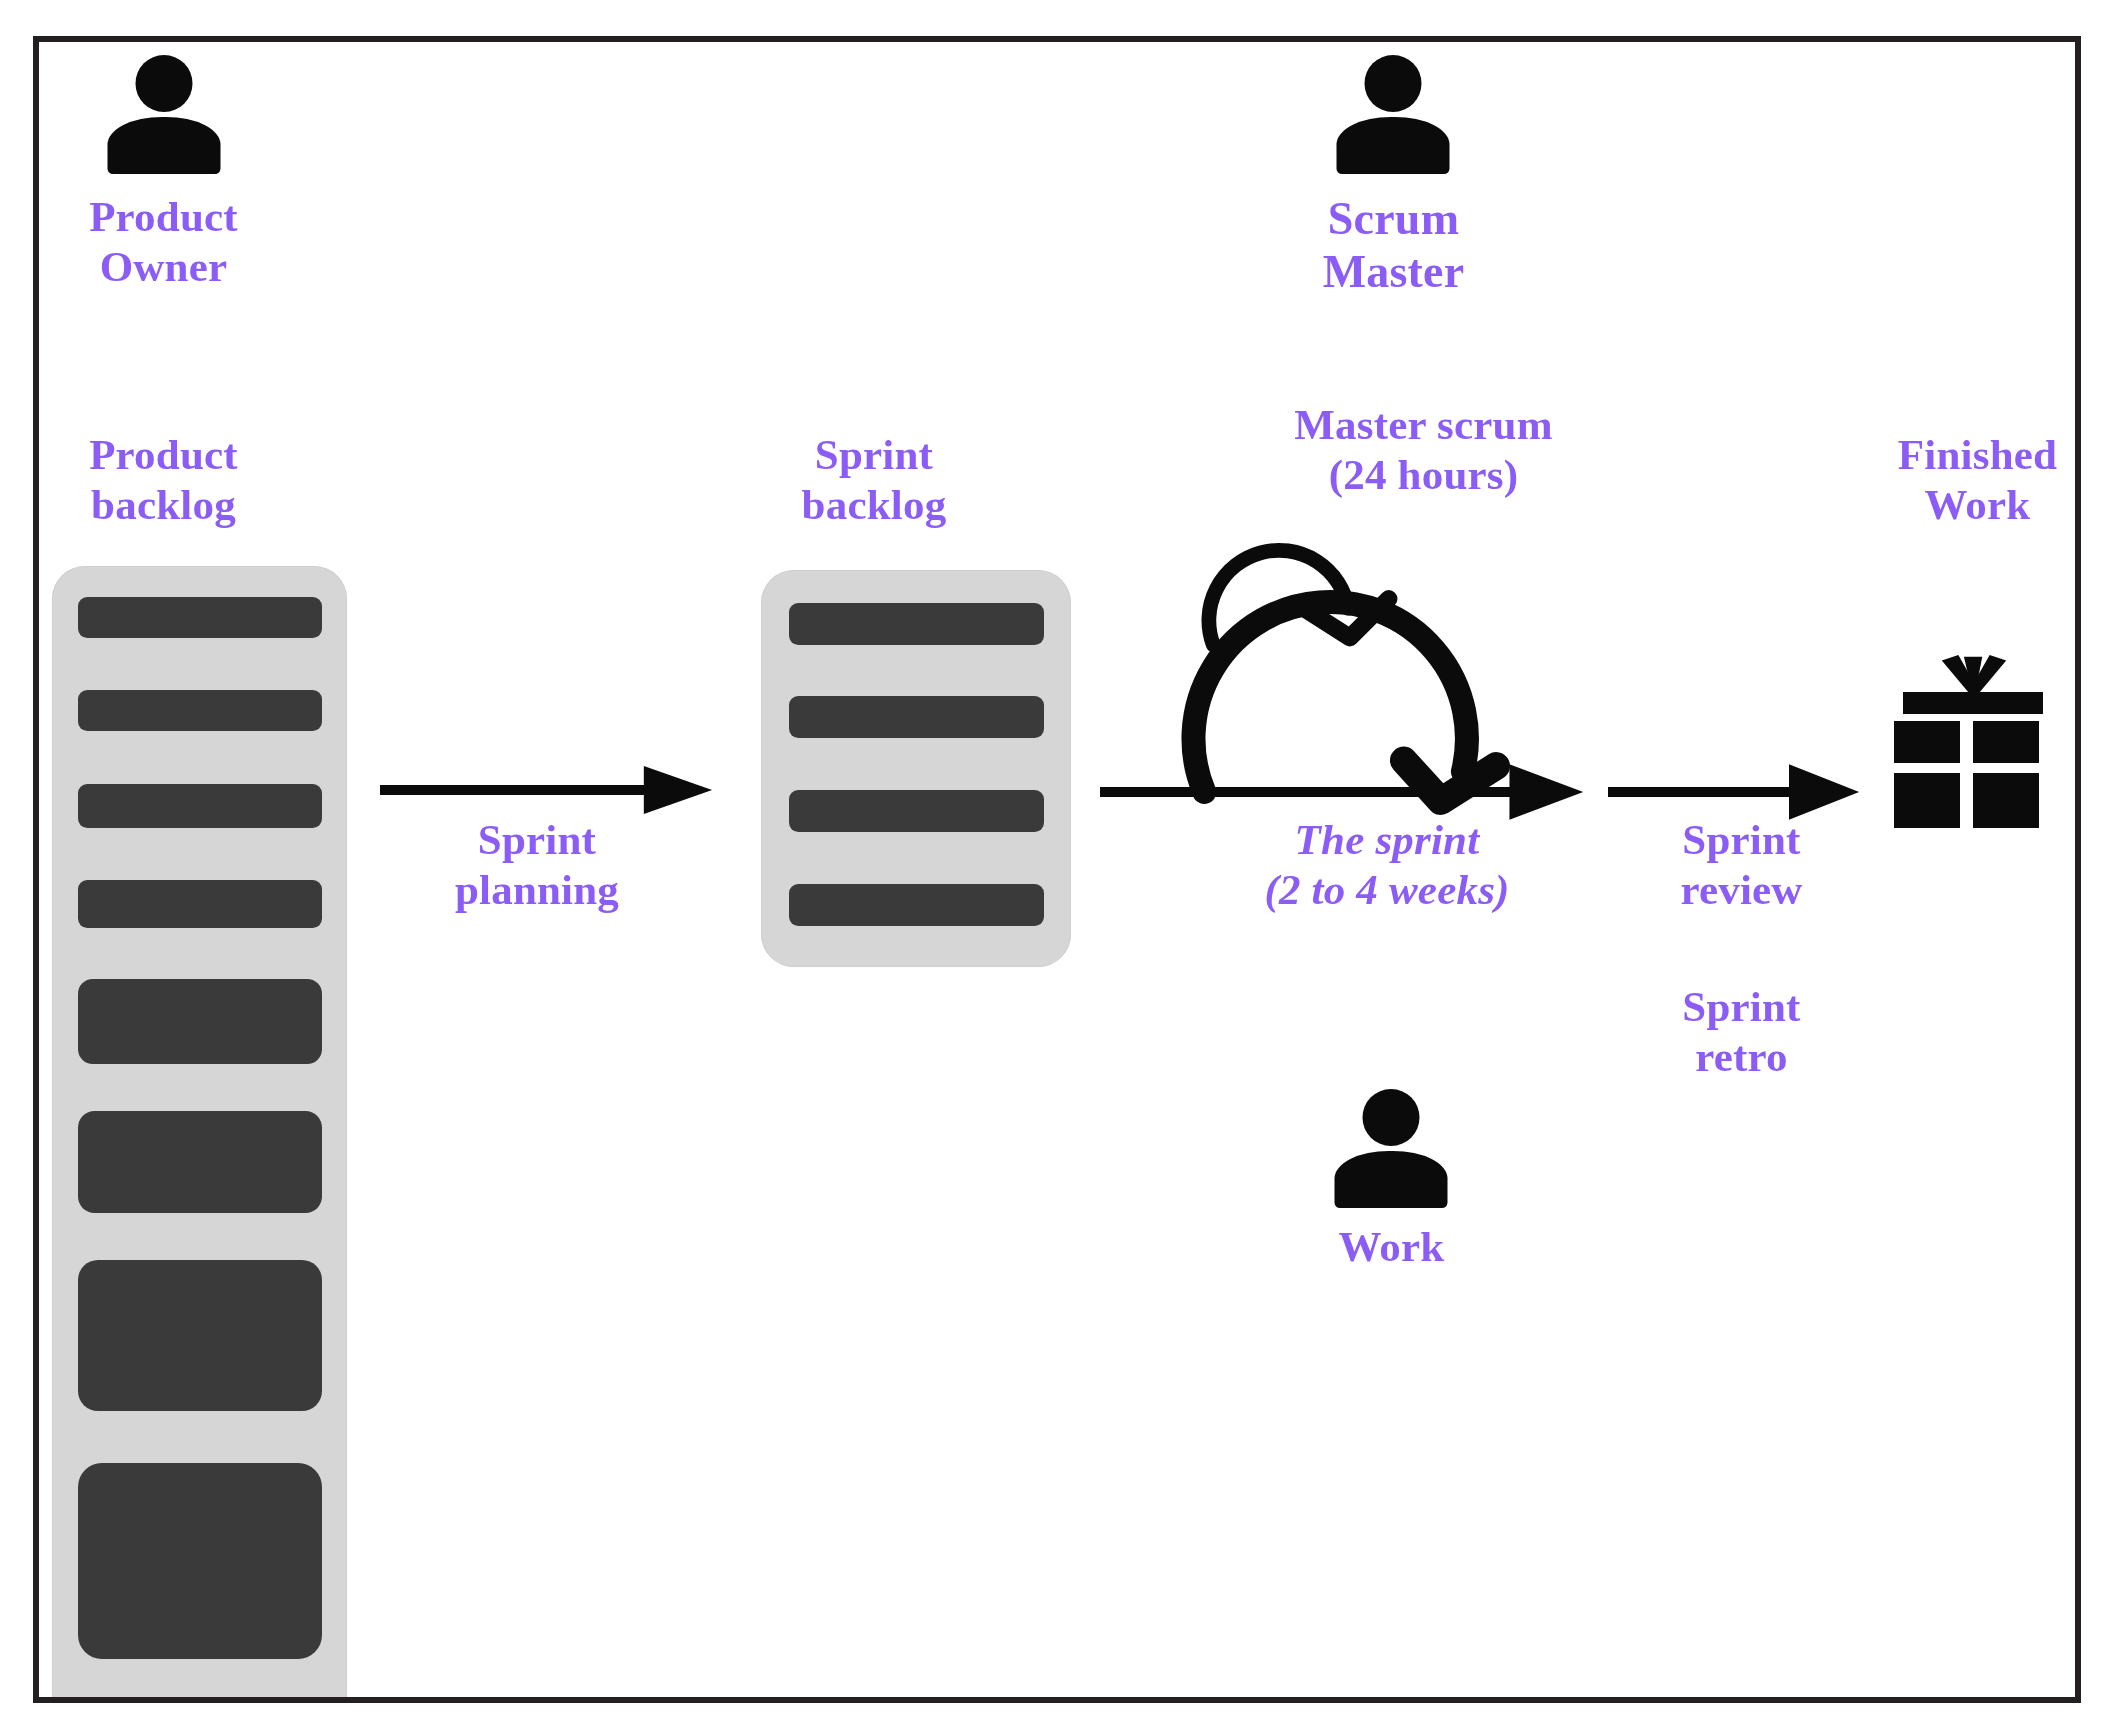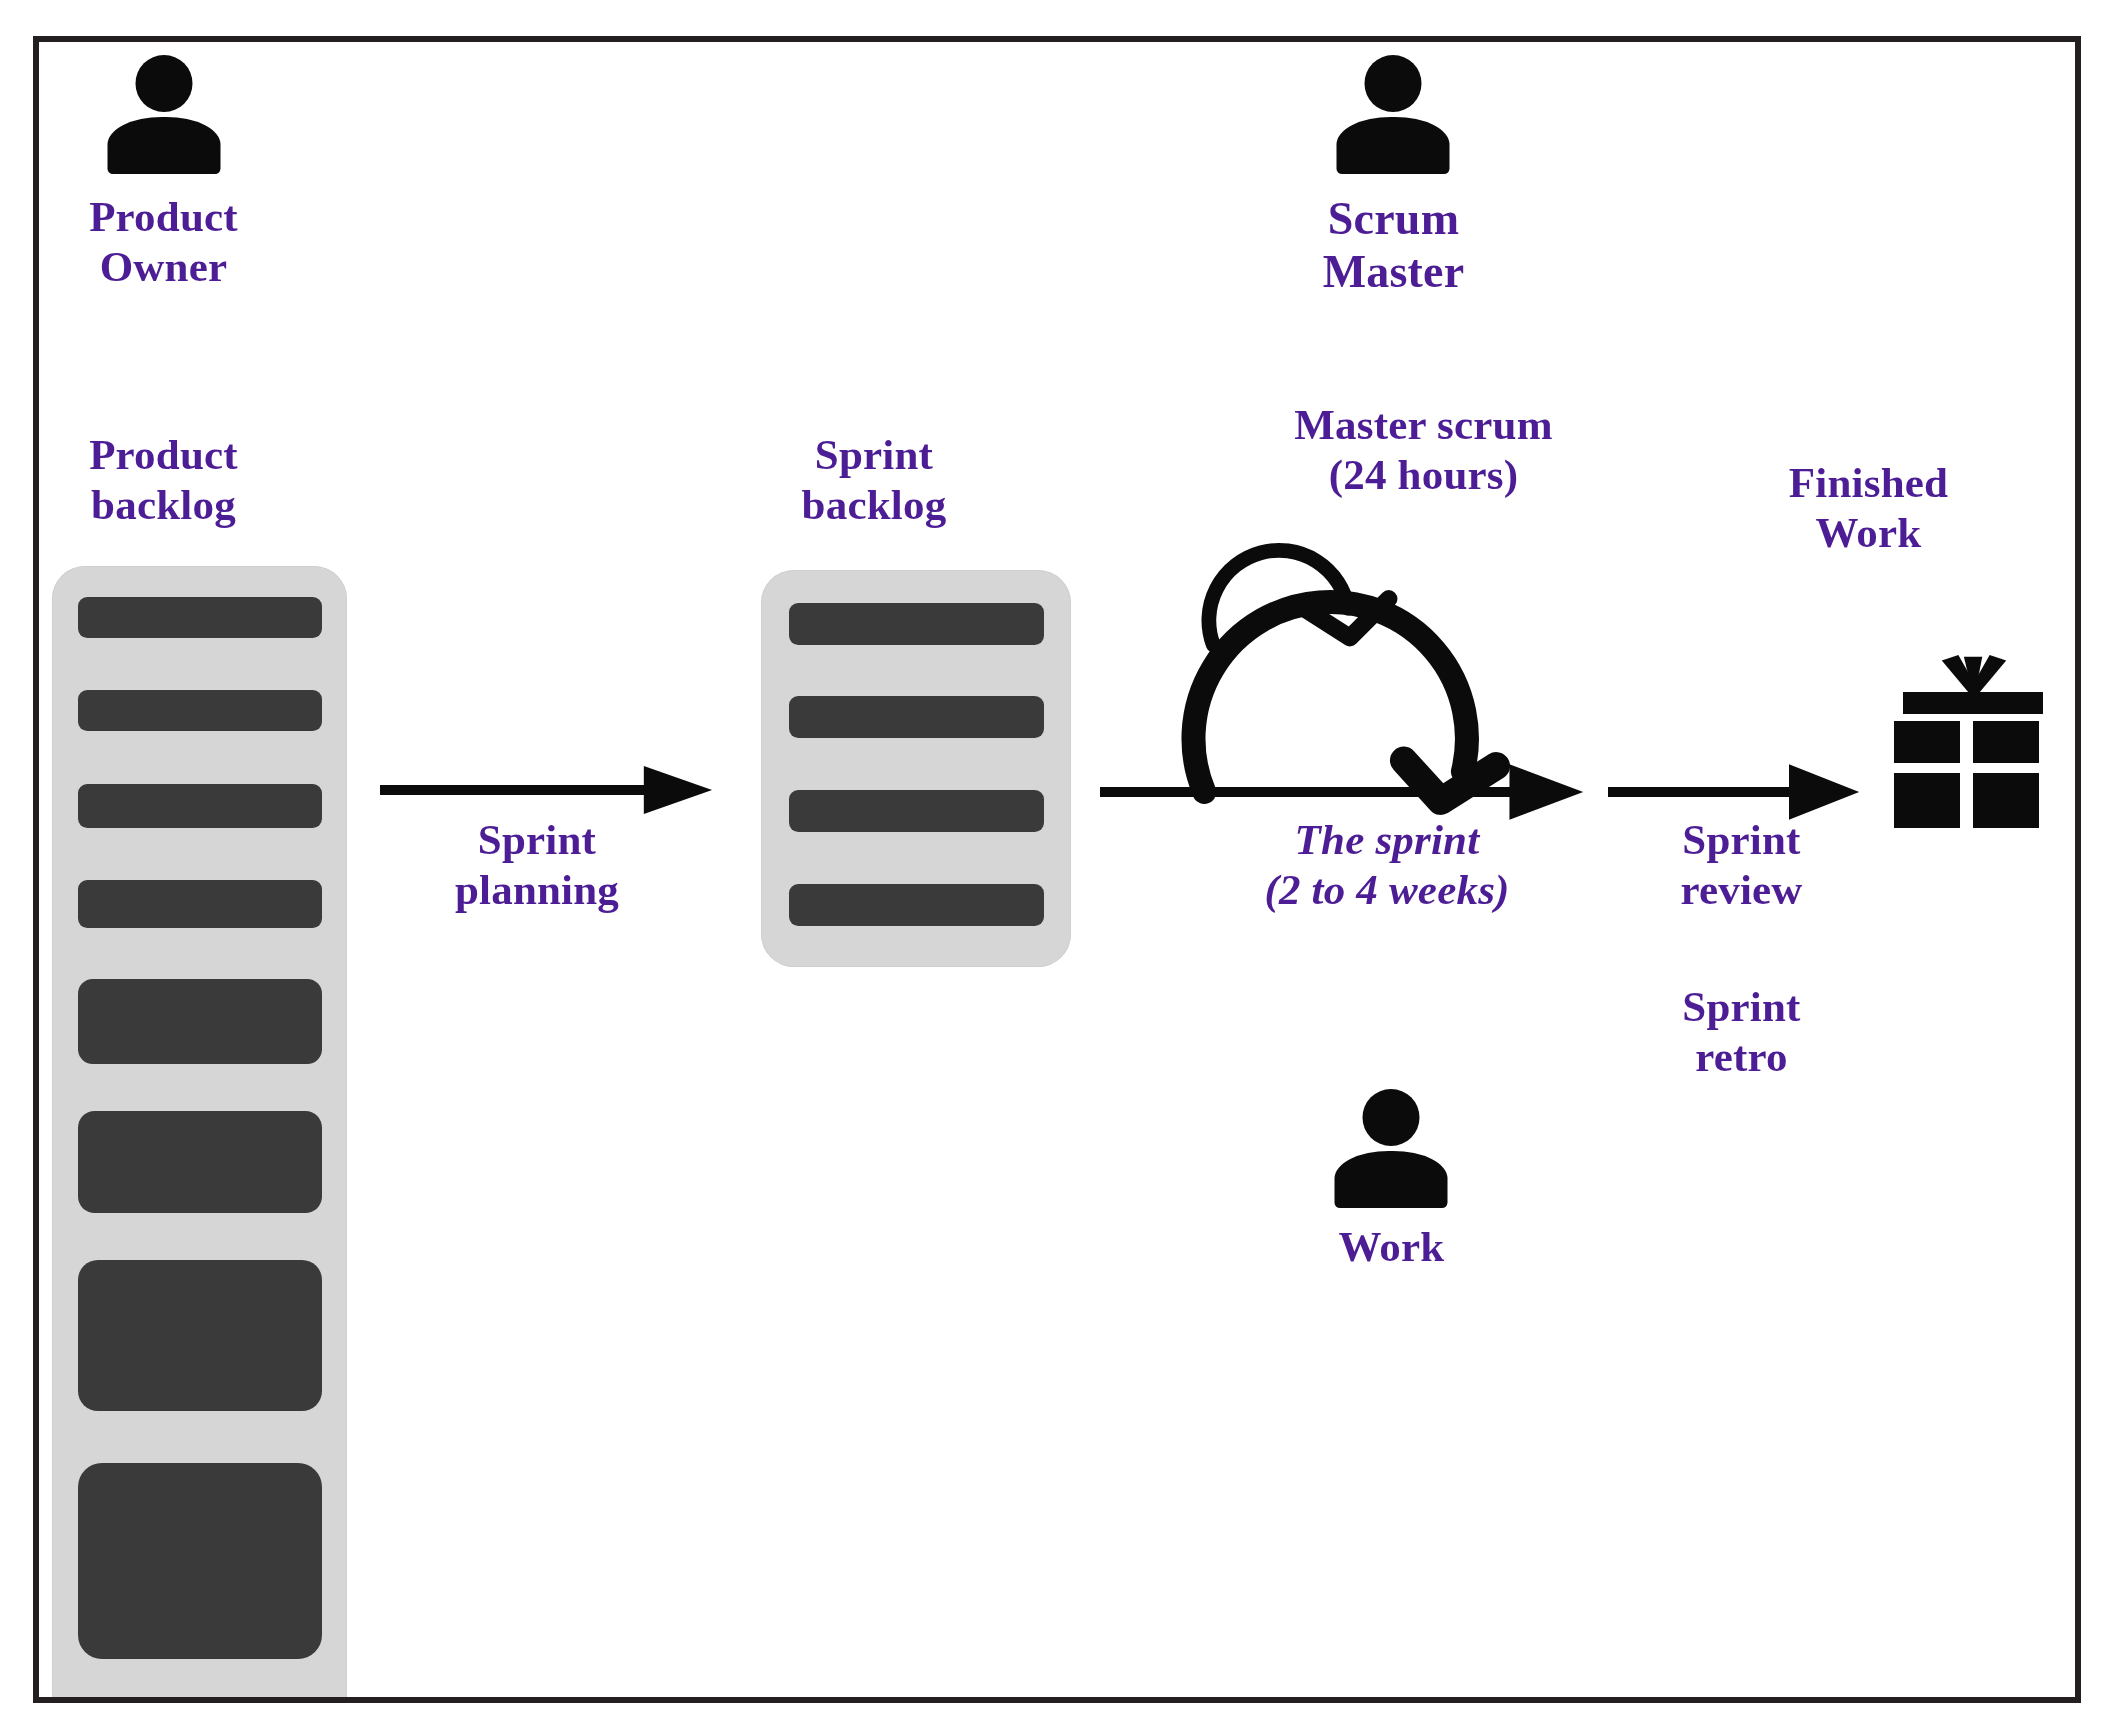--- a/index.html
+++ b/index.html
@@ -1,21 +1,21 @@
 <!DOCTYPE html>
 <html style="font-size:14.8px"><head>
 <meta charset="utf-8">
 <style>
   html,body{margin:0;padding:0;background:#ffffff;}
   body{width:2107px;height:1733px;font-family:"Liberation Serif",serif;}
   #frame{position:absolute;left:33px;top:36px;width:2048px;height:1667px;
          border:6.5px solid #231f20;background:#ffffff;box-sizing:border-box;}
   .stage{position:absolute;inset:0;overflow:hidden;}
 
-  .lbl{position:absolute;font-weight:bold;color:#4c1d95;text-align:center;
+  .lbl{position:absolute;font-weight:bold;color:#8b5cf6;text-align:center;
        line-height:1.16;letter-spacing:0.2px;}
 
   
   .person{position:absolute;}
   .person .head{position:absolute;left:50%;transform:translateX(-50%);
      border-radius:50%;background:#0b0b0b;}
   .person .body{position:absolute;left:50%;transform:translateX(-50%);
      background:#0b0b0b;border-radius:48% 48% 5.5px 5.5px;}
 
   
@@ -118,21 +118,21 @@
   </svg>
   <div class="lbl" style="left:1587px;top:773px;width:231px;font-size:43px;">
     <div>Sprint</div>
     <div>review</div>
   </div>
   <div class="lbl" style="left:1587px;top:940px;width:231px;font-size:43px;">
     <div>Sprint</div>
     <div>retro</div>
   </div>
 
-  <div class="lbl" style="left:1714px;top:388px;width:231px;font-size:43px;margin-top:28px;">
+  <div class="lbl" style="left:1823px;top:388px;width:231px;font-size:43px;">
     <div>Finished</div>
     <div>Work</div>
   </div>
 
   <div class="gift" style="left:1855px;top:609px;width:157px;height:171px;">
     <svg style="left:22px;top:0;" width="116" height="52" viewBox="0 0 126 56">
       <path d="M63 52 L28 10 L46 4 L63 34 Z" fill="#0b0b0b"></path>
       <path d="M63 52 L98 10 L80 4 L63 34 Z" fill="#0b0b0b"></path>
       <path d="M63 52 L52 6 L72 6 Z" fill="#0b0b0b"></path>
     </svg>

